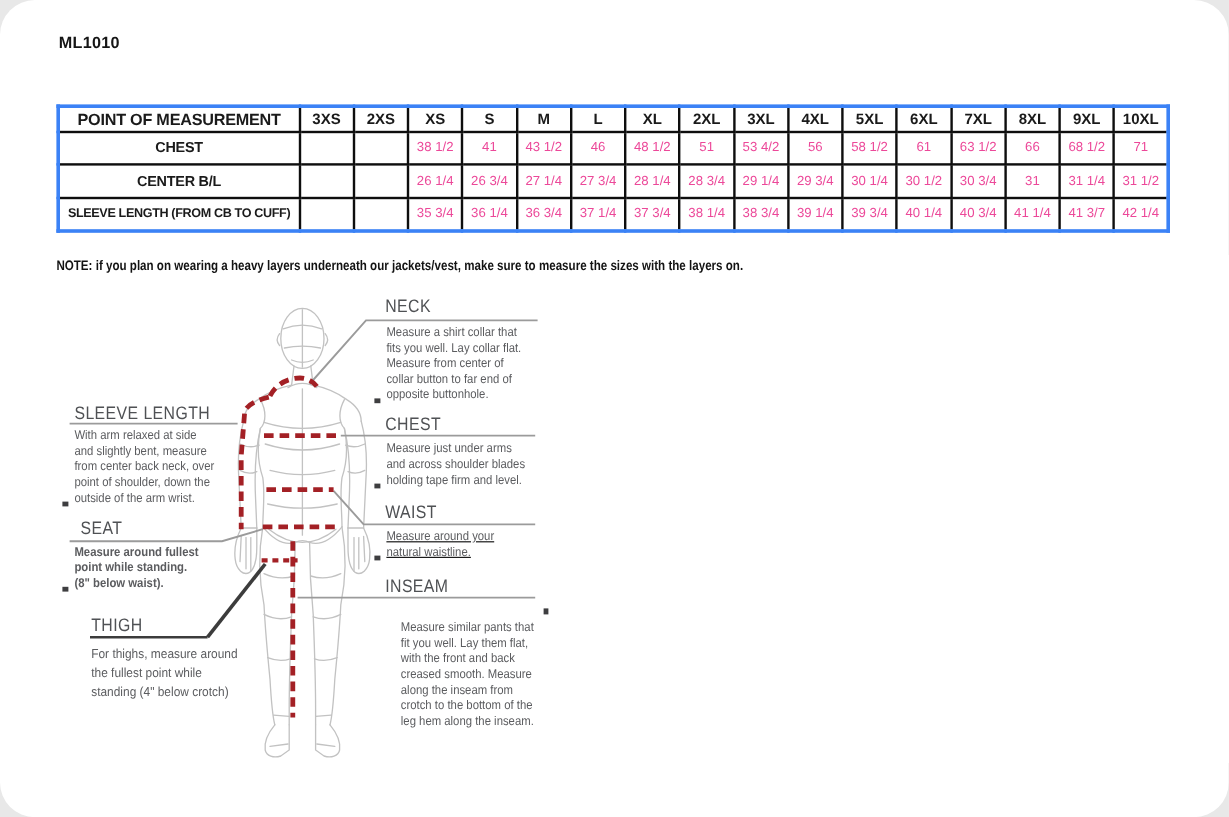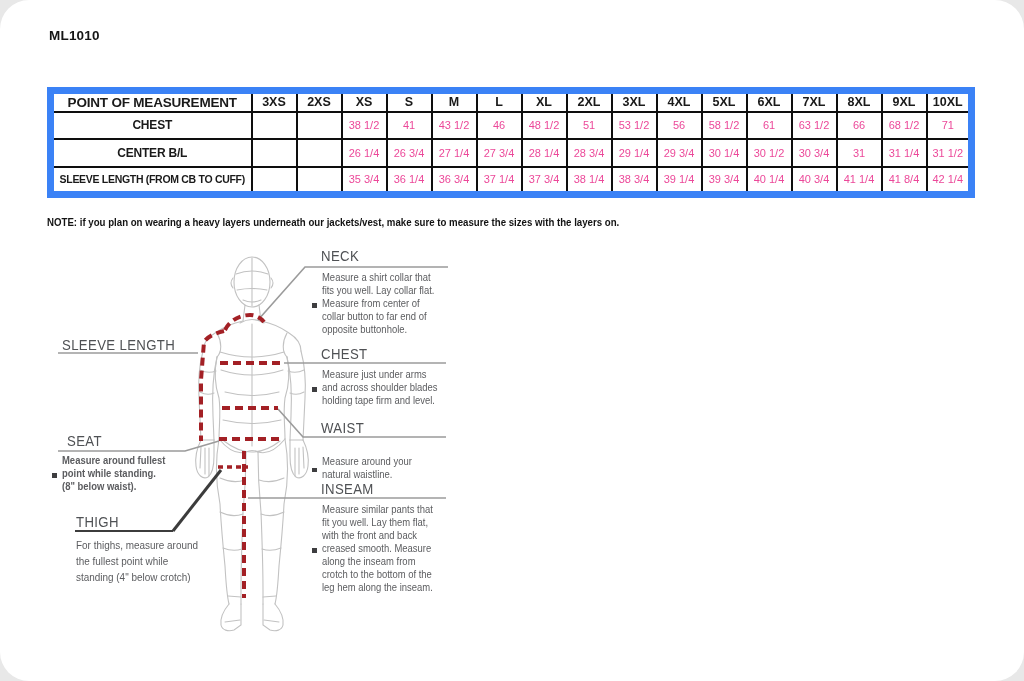--- a/index.html
+++ b/index.html
@@ -11,21 +11,21 @@
   }
   
   .doc-title{
     position:absolute;left:49px;top:28px;font-size:13.5px;font-weight:bold;
     letter-spacing:.2px;color:#151515;
   }
   
   .table-wrap{position:absolute;left:47px;top:87px;}
   table.size-table{
     border-collapse:collapse;table-layout:fixed;width:928px;
-    border:7px solid #3b82f6;
+    border:3px solid #3b82f6;
   }
   table.size-table col.label-col{width:201px;}
   table.size-table th,table.size-table td{
     border:2px solid #0e0e0e;padding:0 2px;text-align:center;vertical-align:middle;
     overflow:hidden;white-space:nowrap;
   }
   table.size-table thead tr{height:21px;}
   table.size-table tbody tr{height:27.5px;}
   th.rowlabel{
     text-align:left;padding-left:4px;font-size:13.5px;font-weight:bold;
@@ -42,21 +42,21 @@
   .note-line{
     position:absolute;left:47px;top:216px;font-size:11.5px;font-weight:bold;
     color:#131313;transform:scaleX(.84);transform-origin:left top;white-space:nowrap;
   }
   
   .diagram-svg{position:absolute;left:0;top:0;pointer-events:none;}
   .callout-title{
     position:absolute;font-size:15px;color:#4f5154;letter-spacing:.4px;
     transform:scaleX(.88);transform-origin:left top;white-space:nowrap;
   }
-  .callout-row{position:absolute;display:flex;gap:5px;align-items:center;}
+  .callout-row{position:absolute;display:flex;gap:5px;align-items:flex-end;}
   .bullet{width:4.5px;height:4.5px;background:#3e3e40;margin-top:4px;flex:none;}
   .callout-body{
     font-size:10.5px;line-height:13px;color:#5b5c5f;white-space:pre-line;
     transform:scaleX(.9);transform-origin:left top;
   }
   .callout-body.thigh{font-size:10.8px;line-height:16px;transform:scaleX(.92);}
 </style>
 </head>
 <body>
 
@@ -94,21 +94,21 @@
           <tr>
             <td class="rowlabel">CHEST</td>
             <td class="val"></td>
             <td class="val"></td>
             <td class="val">38 1/2</td>
             <td class="val">41</td>
             <td class="val">43 1/2</td>
             <td class="val">46</td>
             <td class="val">48 1/2</td>
             <td class="val">51</td>
-            <td class="val">53 1/2</td>
+            <td class="val">53 4/2</td>
             <td class="val">56</td>
             <td class="val">58 1/2</td>
             <td class="val">61</td>
             <td class="val">63 1/2</td>
             <td class="val">66</td>
             <td class="val">68 1/2</td>
             <td class="val">71</td>
           </tr>
           <tr>
             <td class="rowlabel">CENTER B/L</td>
@@ -138,21 +138,21 @@
             <td class="val">36 3/4</td>
             <td class="val">37 1/4</td>
             <td class="val">37 3/4</td>
             <td class="val">38 1/4</td>
             <td class="val">38 3/4</td>
             <td class="val">39 1/4</td>
             <td class="val">39 3/4</td>
             <td class="val">40 1/4</td>
             <td class="val">40 3/4</td>
             <td class="val">41 1/4</td>
-            <td class="val">41 8/4</td>
+            <td class="val">41 3/7</td>
             <td class="val">42 1/4</td>
           </tr>
         </tbody>
     </table>
   </div>
 
   <div class="note-line">NOTE: if you plan on wearing a heavy layers underneath our jackets/vest, make sure to measure the sizes with the layers on.</div>
 
   <svg class="diagram-svg" width="1024" height="681" viewBox="0 0 1024 681">
 
@@ -252,46 +252,54 @@
   <div class="callout-row" style="left:312px;top:271px;width:140px;">
     <span class="bullet"></span>
     <div class="callout-body">Measure a shirt collar that
 fits you well. Lay collar flat.
 Measure from center of
 collar button to far end of
 opposite buttonhole.</div>
   </div>
 
   <div class="callout-title" style="left:62px;top:336px;">SLEEVE LENGTH</div>
+  <div class="callout-row" style="left:52px;top:357px;width:150px;">
+    <span class="bullet"></span>
+    <div class="callout-body">With arm relaxed at side
+and slightly bent, measure
+from center back neck, over
+point of shoulder, down the
+outside of the arm wrist.</div>
+  </div>
 
   <div class="callout-title" style="left:321px;top:345px;">CHEST</div>
   <div class="callout-row" style="left:312px;top:368px;width:145px;">
     <span class="bullet"></span>
     <div class="callout-body">Measure just under arms
 and across shoulder blades
 holding tape firm and level.</div>
   </div>
 
   <div class="callout-title" style="left:321px;top:419px;">WAIST</div>
-  <div class="callout-row" style="left:312px;top:455px;width:140px;">
+  <div class="callout-row" style="left:312px;top:441px;width:140px;text-decoration:underline;">
     <span class="bullet"></span>
     <div class="callout-body">Measure around your
 natural waistline.</div>
   </div>
 
   <div class="callout-title" style="left:67px;top:432px;">SEAT</div>
   <div class="callout-row" style="left:52px;top:454px;width:140px;font-weight:bold;">
     <span class="bullet"></span>
     <div class="callout-body">Measure around fullest
 point while standing.
 (8" below waist).</div>
   </div>
 
   <div class="callout-title" style="left:321px;top:480px;">INSEAM</div>
-  <div class="callout-row" style="left:312px;top:503px;width:145px;">
+  <div class="callout-row" style="left:312px;top:503px;width:145px;flex-direction:column;">
     <span class="bullet"></span>
     <div class="callout-body">Measure similar pants that
 fit you well. Lay them flat,
 with the front and back
 creased smooth. Measure
 along the inseam from
 crotch to the bottom of the
 leg hem along the inseam.</div>
   </div>
 

